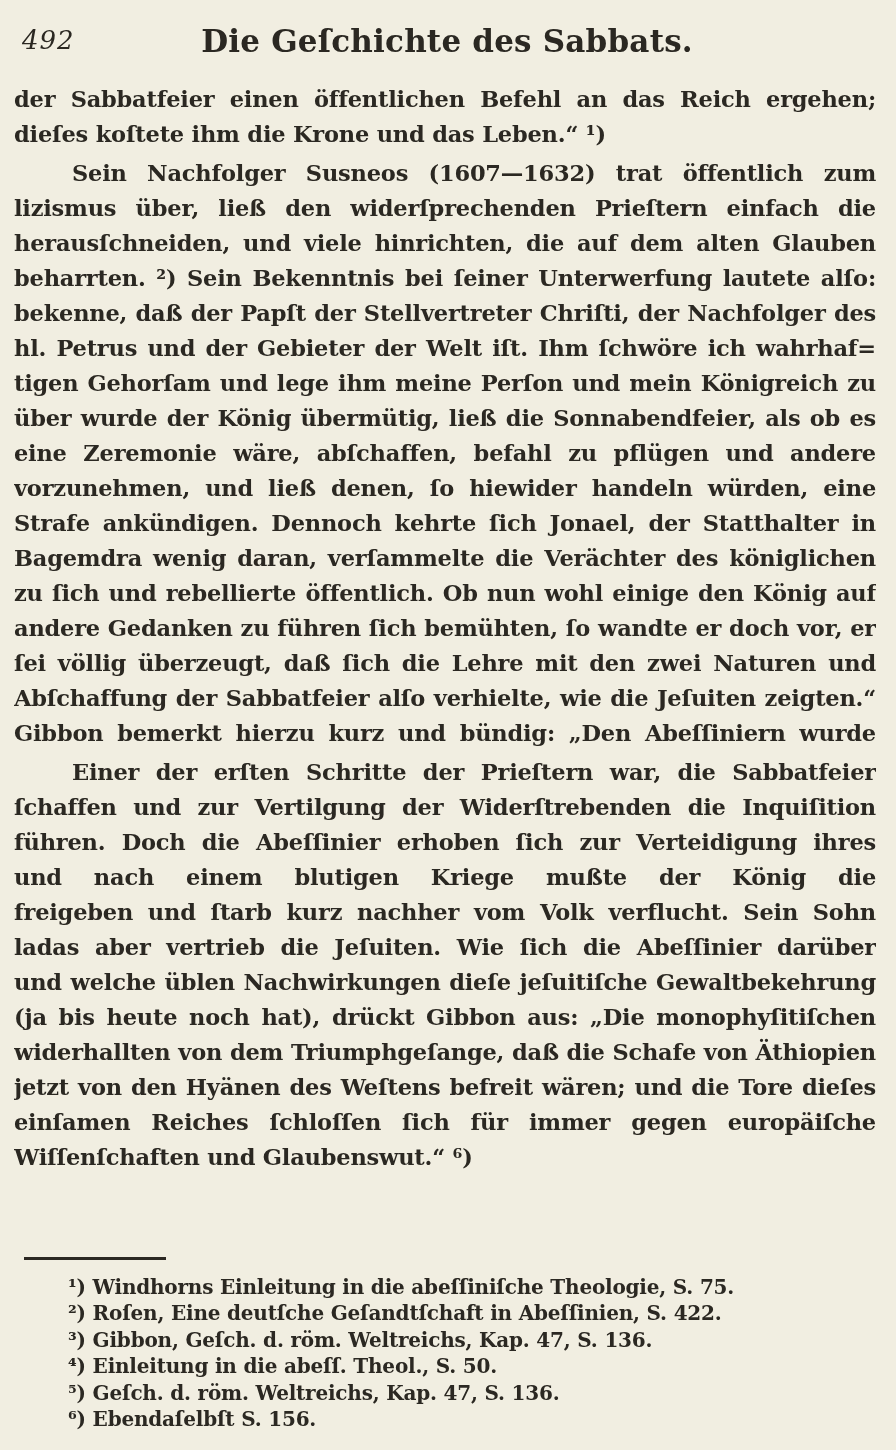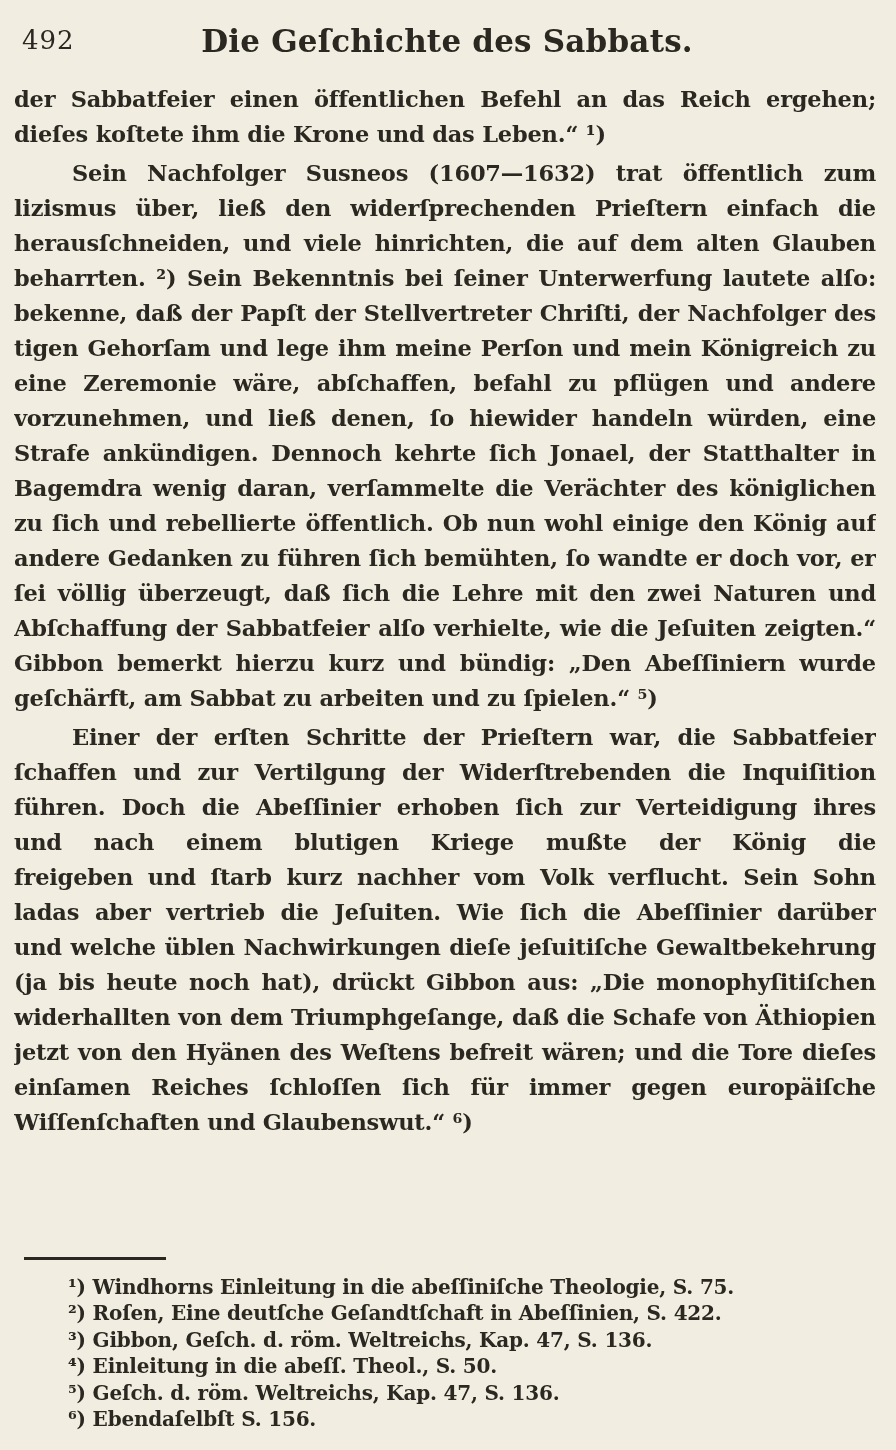--- a/index.html
+++ b/index.html
@@ -28,20 +28,21 @@
   
   .pagehead {
     position: absolute;
     top: 23px; left: 14px; right: 16px;
     height: 34px;
   }
   .pagenum {
     position: absolute; left: 8px; top: 2px;
     font-size: 26px; font-weight: normal;
     letter-spacing: 1px;
+    font-style: italic;
   }
   .running-title {
     display: block;
     text-align: center;
     font-size: 31px;
     font-weight: bold;
     letter-spacing: 0.2px;
   }
   
   .body-text {
@@ -100,31 +101,32 @@
       <div class="paragraph">
         <div class="line">der Sabbatfeier einen öffentlichen Befehl an das Reich ergehen; allein</div>
         <div class="line last">dieſes koſtete ihm die Krone und das Leben.“ ¹)</div>
       </div>
       <div class="paragraph">
         <div class="line indent">Sein Nachfolger Susneos (1607—1632) trat öffentlich zum Katho=</div>
         <div class="line">lizismus über, ließ den widerſprechenden Prieſtern einfach die Zungen</div>
         <div class="line">herausſchneiden, und viele hinrichten, die auf dem alten Glauben treu</div>
         <div class="line">beharrten. ²)  Sein Bekenntnis bei ſeiner Unterwerfung lautete alſo: „Ich</div>
         <div class="line">bekenne, daß der Papſt der Stellvertreter Chriſti, der Nachfolger des</div>
+        <div class="line">hl. Petrus und der Gebieter der Welt iſt.  Ihm ſchwöre ich wahrhaf=</div>
         <div class="line">tigen Gehorſam und lege ihm meine Perſon und mein Königreich zu</div>
+        <div class="line">über wurde der König übermütig, ließ die Sonnabendfeier, als ob es</div>
         <div class="line">eine Zeremonie wäre, abſchaffen, befahl zu pflügen und andere Arbeit</div>
         <div class="line">vorzunehmen, und ließ denen, ſo hiewider handeln würden, eine ſcharfe</div>
         <div class="line">Strafe ankündigen.  Dennoch kehrte ſich Jonael, der Statthalter in</div>
         <div class="line">Bagemdra wenig daran, verſammelte die Verächter des königlichen Edikts</div>
         <div class="line">zu ſich und rebellierte öffentlich.  Ob nun wohl einige den König auf</div>
         <div class="line">andere Gedanken zu führen ſich bemühten, ſo wandte er doch vor, er</div>
         <div class="line">ſei völlig überzeugt, daß ſich die Lehre mit den zwei Naturen und der</div>
         <div class="line">Abſchaffung der Sabbatfeier alſo verhielte, wie die Jeſuiten zeigten.“ ⁴)</div>
         <div class="line">Gibbon bemerkt hierzu kurz und bündig: „Den Abeſſiniern wurde ein=</div>
-        <div class="line last">geſchärft, am Sabbat zu arbeiten und zu ſpielen.“ ⁵)</div>
       </div>
       <div class="paragraph">
         <div class="line indent">Einer der erſten Schritte der Prieſtern war, die Sabbatfeier abzu=</div>
         <div class="line">ſchaffen und zur Vertilgung der Widerſtrebenden die Inquiſition einzu=</div>
         <div class="line">führen.  Doch die Abeſſinier erhoben ſich zur Verteidigung ihres Glaubens</div>
         <div class="line">und nach einem blutigen Kriege mußte der König die Religionsübung</div>
         <div class="line">freigeben und ſtarb kurz nachher vom Volk verflucht.  Sein Sohn Faſi=</div>
         <div class="line">ladas aber vertrieb die Jeſuiten.  Wie ſich die Abeſſinier darüber freuten,</div>
         <div class="line">und welche üblen Nachwirkungen dieſe jeſuitiſche Gewaltbekehrung hatte,</div>
         <div class="line">(ja bis heute noch hat), drückt Gibbon aus: „Die monophyſitiſchen Kirchen</div>

